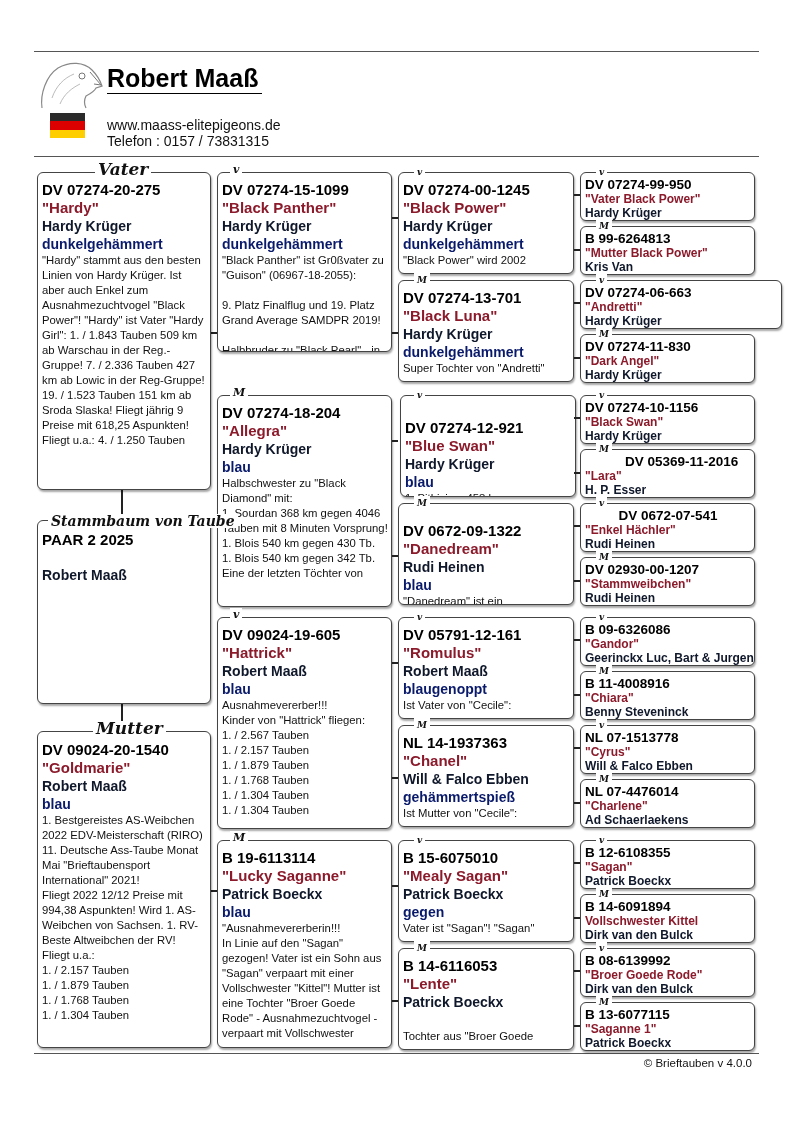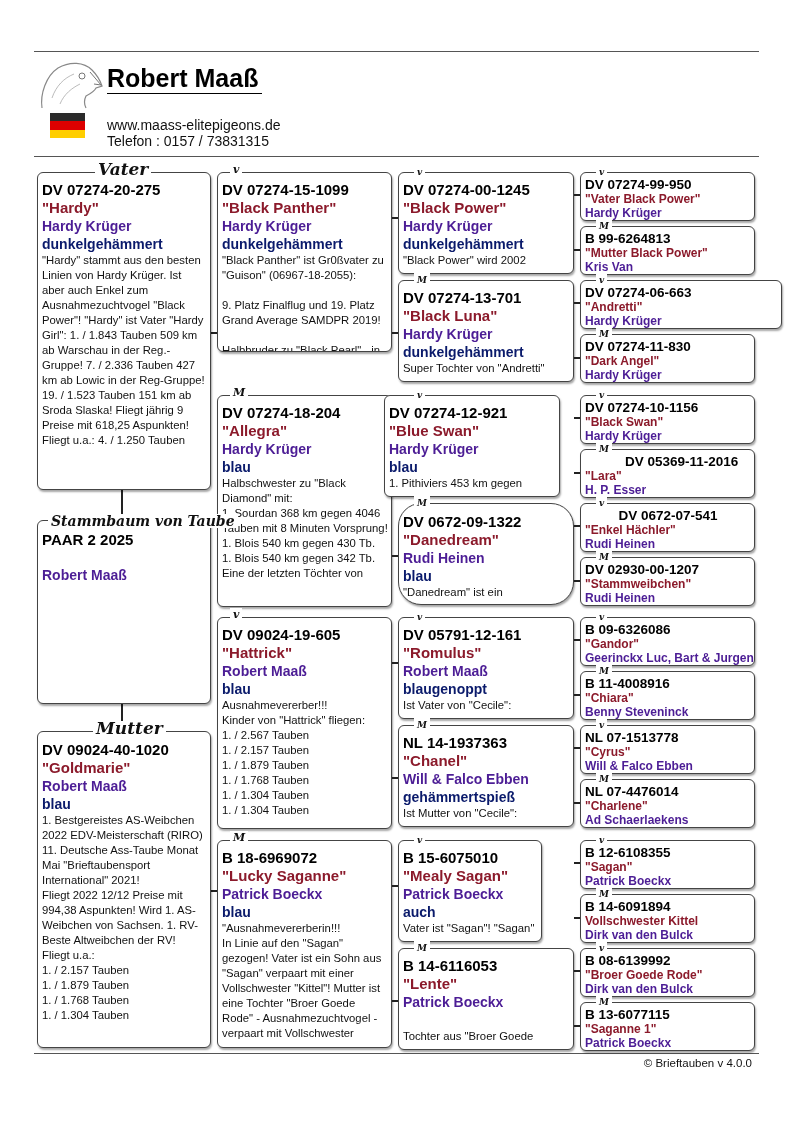--- a/index.html
+++ b/index.html
@@ -11,21 +11,21 @@
   .title{position:absolute;left:107px;top:63px;font-size:25px;font-weight:bold;border-bottom:1.5px solid #000;padding-right:4px;line-height:30px;}
   .contact{position:absolute;left:107px;top:117px;font-size:14px;line-height:16px;color:#111;}
   .box{position:absolute;border:1px solid #444;border-radius:6px;box-shadow:1px 2px 2px rgba(0,0,0,.35);background:#fff;box-sizing:border-box;overflow:hidden;padding:3px 3px 0 4px;}
   .lbl{position:absolute;background:#fff;font-family:"DejaVu Serif",serif;font-weight:bold;color:#111;padding:0 3px;line-height:14px;z-index:3;}
   .lbl.big{font-size:17px;font-style:italic;}
   .lbl.med{font-size:14px;font-style:italic;}
   .lbl.sm{font-size:11px;font-style:italic;}
   .lbl.xs{font-size:9px;font-style:italic;}
   .ring{font-weight:bold;font-size:15px;line-height:18px;}
   .name{font-weight:bold;font-size:15px;color:#8b1a2b;line-height:18px;}
-  .breeder{font-weight:bold;font-size:14px;color:#4c1d95;line-height:18px;}
+  .breeder{font-weight:bold;font-size:14px;color:#0f172a;line-height:18px;}
   .color{font-weight:bold;font-size:14px;color:#0a1a6b;line-height:18px;}
   .desc{font-size:11.3px;line-height:15px;color:#111;white-space:pre-line;}
   .box.s .ring{font-size:13.5px;line-height:15px;}
   .box.s .name{font-size:12px;line-height:14px;}
   .box.s .breeder{font-size:12px;line-height:15px;}
   .box.s{padding:2px 3px 0 4px;}
   .line{position:absolute;background:#222;}
   .footer{position:absolute;right:42px;top:1057px;font-size:11.5px;color:#111;}
 </style>
 </head>
@@ -77,21 +77,21 @@
 
 <div class="lbl med" style="left:48px;top:514px;">Stammbaum von Taube</div>
 <div class="box" style="left:37px;top:520px;width:174px;height:184px;padding-top:10px;">
   <div class="ring">PAAR 2 2025</div>
   <div style="height:17px;"></div>
   <div class="breeder">Robert Maaß</div>
 </div>
 
 <div class="lbl big" style="left:93px;top:721px;">Mutter</div>
 <div class="box" style="left:37px;top:731px;width:174px;height:317px;padding-top:9px;">
-  <div class="ring">DV 09024-40-1020</div>
+  <div class="ring">DV 09024-20-1540</div>
   <div class="name">"Goldmarie"</div>
   <div class="breeder">Robert Maaß</div>
   <div class="color">blau</div>
   <div class="desc">1. Bestgereistes AS-Weibchen 2022 EDV-Meisterschaft (RIRO)
 11. Deutsche Ass-Taube Monat Mai "Brieftaubensport International" 2021!
 Fliegt 2022 12/12 Preise mit 994,38 Aspunkten! Wird 1. AS-Weibchen von Sachsen. 1. RV-Beste Altweibchen der RV!
 Fliegt u.a.:
 1. / 2.157 Tauben
 1. / 1.879 Tauben
 1. / 1.768 Tauben
@@ -147,21 +147,21 @@
 1. / 2.157 Tauben
 1. / 1.879 Tauben
 1. / 1.768 Tauben
 1. / 1.304 Tauben
 1. / 1.304 Tauben</div>
   </div>
 <div class="line" style="left: 392px; top: 662px; width: 6px; height: 1.5px;"></div>
 <div class="line" style="left: 392px; top: 777px; width: 6px; height: 1.5px;"></div>
 <div class="lbl sm" style="left: 230px; top: 831px;">M</div>
 <div class="box" style="left: 217px; top: 840px; width: 175px; height: 208px; padding-top: 8px;">
-    <div class="ring">B 18-6969072</div>
+    <div class="ring">B 19-6113114</div>
     <div class="name">"Lucky Saganne"</div>
     <div class="breeder">Patrick Boeckx</div>
     <div class="color">blau</div>
     <div class="desc">"Ausnahmevererberin!!!
 In Linie auf den "Sagan" gezogen! Vater ist ein Sohn aus "Sagan" verpaart mit einer Vollschwester "Kittel"! Mutter ist eine Tochter "Broer Goede Rode" - Ausnahmezuchtvogel - verpaart mit Vollschwester</div>
   </div>
 <div class="line" style="left: 392px; top: 885px; width: 6px; height: 1.5px;"></div>
 <div class="line" style="left: 392px; top: 1000px; width: 6px; height: 1.5px;"></div>
 <div class="lbl xs" style="left: 414px; top: 165px;">v</div>
 <div class="box" style="left: 398px; top: 172px; width: 176px; height: 102px; padding-top: 8px;">
@@ -177,31 +177,31 @@
 <div class="box" style="left: 398px; top: 280px; width: 176px; height: 102px; padding-top: 8px;">
     <div class="ring">DV 07274-13-701</div>
     <div class="name">"Black Luna"</div>
     <div class="breeder">Hardy Krüger</div>
     <div class="color" style="min-height: 18px;">dunkelgehämmert</div>
     <div class="desc" style="white-space: nowrap;">Super Tochter von "Andretti"</div>
   </div>
 <div class="line" style="left: 574px; top: 302px; width: 6px; height: 1.5px;"></div>
 <div class="line" style="left: 574px; top: 357px; width: 6px; height: 1.5px;"></div>
 <div class="lbl xs" style="left: 414px; top: 388px;">v</div>
-<div class="box" style="left: 384px; top: 395px; width: 176px; height: 102px; padding-top: 8px;">
+<div class="box" style="left: 400px; top: 395px; width: 176px; height: 102px; padding-top: 23px;">
     <div class="ring">DV 07274-12-921</div>
     <div class="name">"Blue Swan"</div>
     <div class="breeder">Hardy Krüger</div>
     <div class="color" style="min-height: 18px;">blau</div>
     <div class="desc" style="white-space: nowrap;">1. Pithiviers 453 km gegen</div>
   </div>
 <div class="line" style="left: 574px; top: 417px; width: 6px; height: 1.5px;"></div>
 <div class="line" style="left: 574px; top: 472px; width: 6px; height: 1.5px;"></div>
 <div class="lbl xs" style="left: 414px; top: 496px;">M</div>
-<div class="box" style="left: 398px; top: 503px; width: 176px; height: 102px; padding-top: 9px; border-radius: 23px;">
+<div class="box" style="left: 398px; top: 503px; width: 176px; height: 102px; padding-top: 18px;">
     <div class="ring">DV 0672-09-1322</div>
     <div class="name">"Danedream"</div>
     <div class="breeder">Rudi Heinen</div>
     <div class="color" style="min-height: 18px;">blau</div>
     <div class="desc" style="white-space: nowrap;">"Danedream" ist ein</div>
   </div>
 <div class="line" style="left: 574px; top: 525px; width: 6px; height: 1.5px;"></div>
 <div class="line" style="left: 574px; top: 580px; width: 6px; height: 1.5px;"></div>
 <div class="lbl xs" style="left: 414px; top: 610px;">v</div>
 <div class="box" style="left: 398px; top: 617px; width: 176px; height: 102px; padding-top: 8px;">
@@ -217,25 +217,25 @@
 <div class="box" style="left: 398px; top: 725px; width: 176px; height: 102px; padding-top: 8px;">
     <div class="ring">NL 14-1937363</div>
     <div class="name">"Chanel"</div>
     <div class="breeder">Will &amp; Falco Ebben</div>
     <div class="color" style="min-height: 18px;">gehämmertspieß</div>
     <div class="desc" style="white-space: nowrap;">Ist Mutter von "Cecile":</div>
   </div>
 <div class="line" style="left: 574px; top: 747px; width: 6px; height: 1.5px;"></div>
 <div class="line" style="left: 574px; top: 802px; width: 6px; height: 1.5px;"></div>
 <div class="lbl xs" style="left: 414px; top: 833px;">v</div>
-<div class="box" style="left: 398px; top: 840px; width: 144px; height: 102px; padding-top: 8px;">
+<div class="box" style="left: 398px; top: 840px; width: 176px; height: 102px; padding-top: 8px;">
     <div class="ring">B 15-6075010</div>
     <div class="name">"Mealy Sagan"</div>
     <div class="breeder">Patrick Boeckx</div>
-    <div class="color" style="min-height: 18px;">auch</div>
+    <div class="color" style="min-height: 18px;">gegen</div>
     <div class="desc" style="white-space: nowrap;">Vater ist "Sagan"! "Sagan"</div>
   </div>
 <div class="line" style="left: 574px; top: 862px; width: 6px; height: 1.5px;"></div>
 <div class="line" style="left: 574px; top: 917px; width: 6px; height: 1.5px;"></div>
 <div class="lbl xs" style="left: 414px; top: 941px;">M</div>
 <div class="box" style="left: 398px; top: 948px; width: 176px; height: 102px; padding-top: 8px;">
     <div class="ring">B 14-6116053</div>
     <div class="name">"Lente"</div>
     <div class="breeder">Patrick Boeckx</div>
     <div class="color" style="min-height: 18px;"></div>

